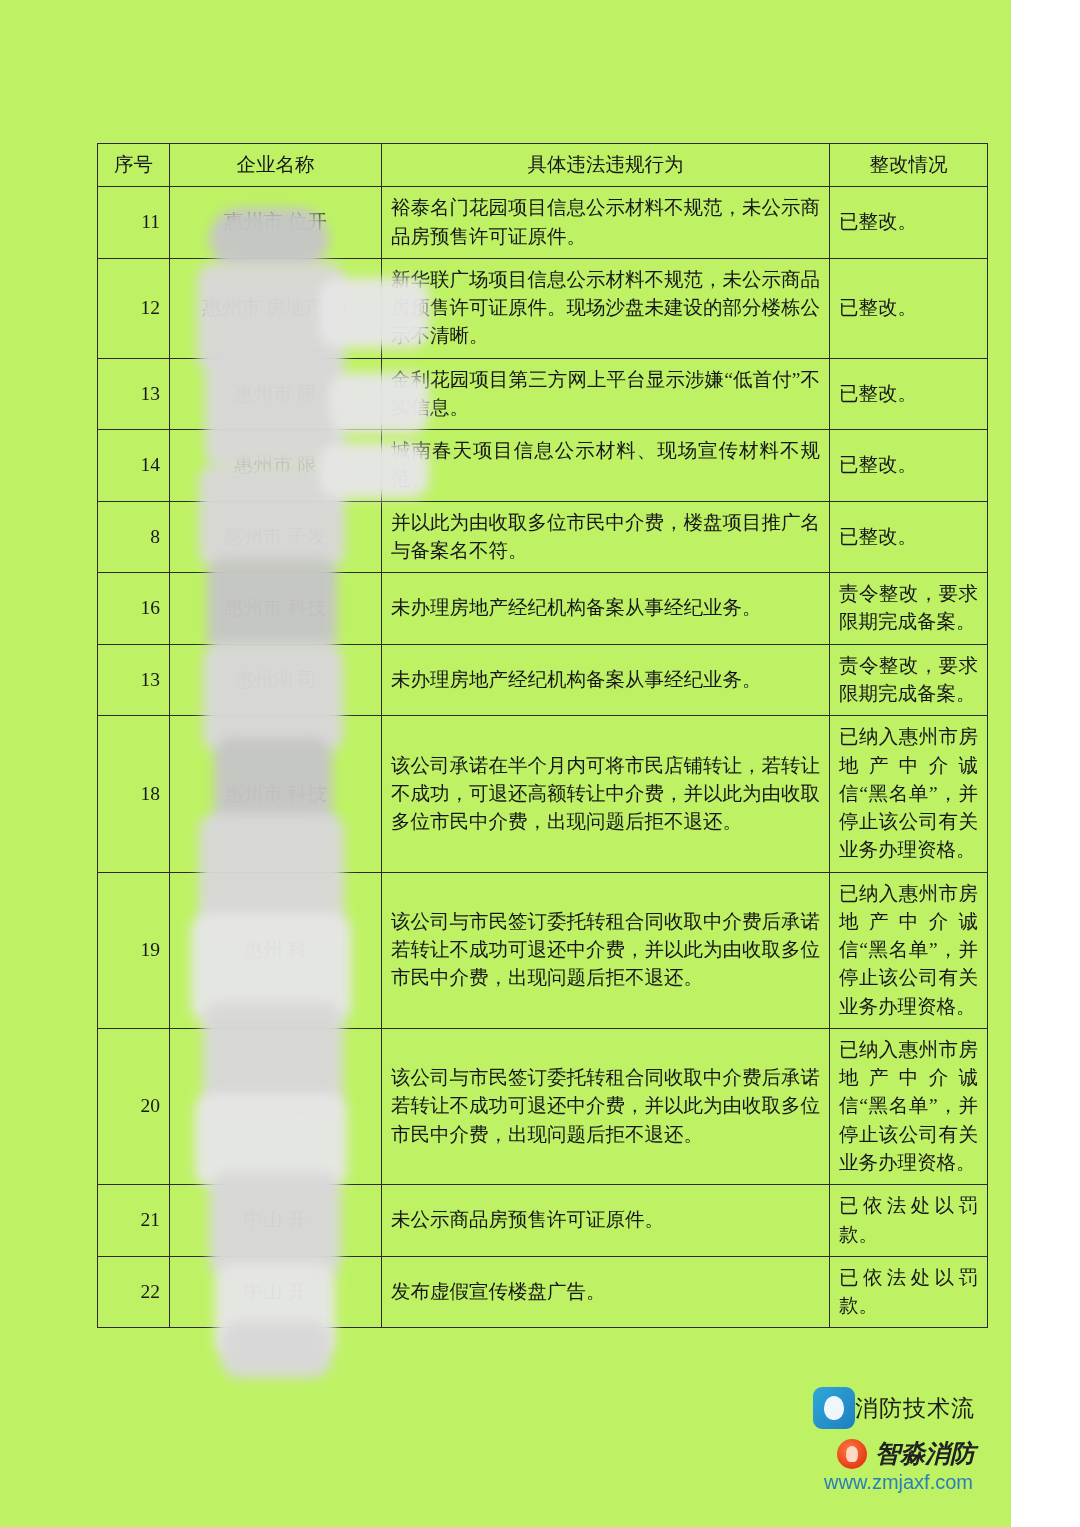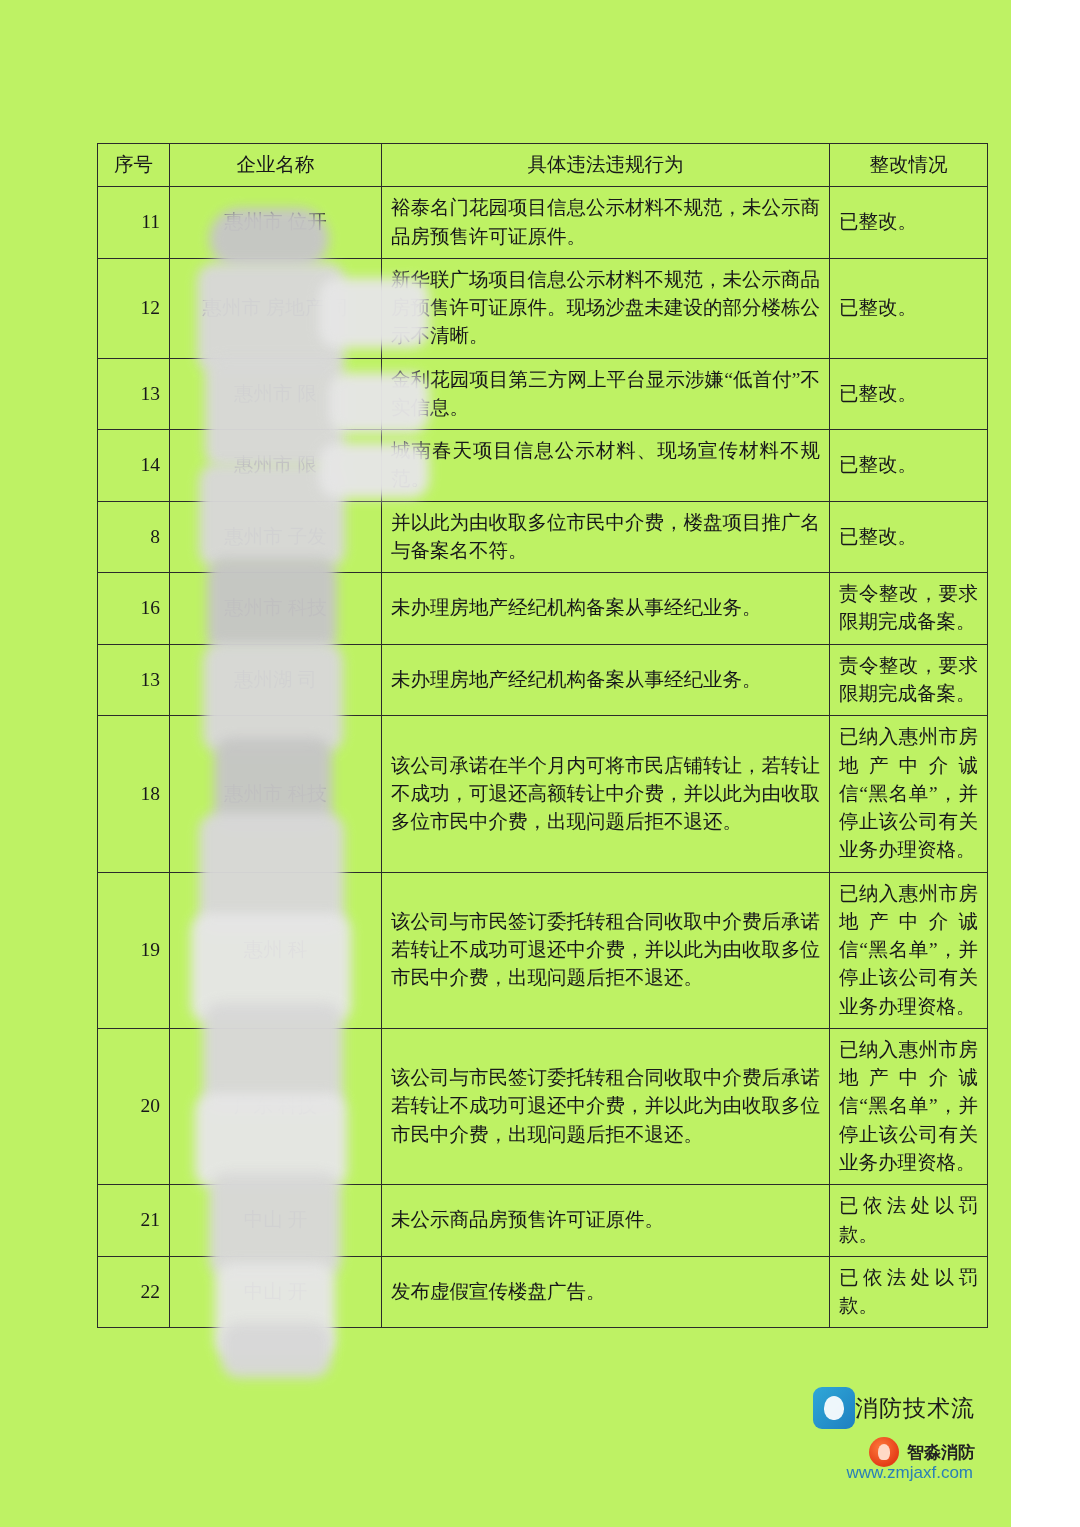--- a/index.html
+++ b/index.html
@@ -130,42 +130,43 @@
   }
   .sub-mark:after {
     content: "";
     position: absolute;
     left: 9px; top: 7px;
     width: 12px; height: 16px;
     border-radius: 50% 50% 40% 40%;
     background: #ffd9c6;
   }
   .sub-title {
-    font-size: 17px;
+    font-size: 25px;
     color: #222;
     font-weight: bold;
+    font-style: italic;
   }
   .brand-block {
     position: absolute;
     right: 30px;
     bottom: 30px;
     width: 300px;
     height: 110px;
   }
   .bb-row1 {
     position: absolute; right: 6px; top: 0;
     display: flex; align-items: center; gap: 0;
   }
   .bb-row2 {
     position: absolute; right: 6px; top: 50px;
     display: flex; align-items: center; gap: 8px;
   }
   .bb-row3 {
-    position: absolute; right: 8px; top: 76px;
-    font-size: 17px; color: #2a7fb8;
+    position: absolute; right: 8px; top: 84px;
+    font-size: 20px; color: #2a7fb8;
     font-family: "Liberation Sans", sans-serif;
   }
 </style>
 </head>
 <body>
 
 <div class="page">
 
   <div class="table-wrap">
     <table class="doc-table">

